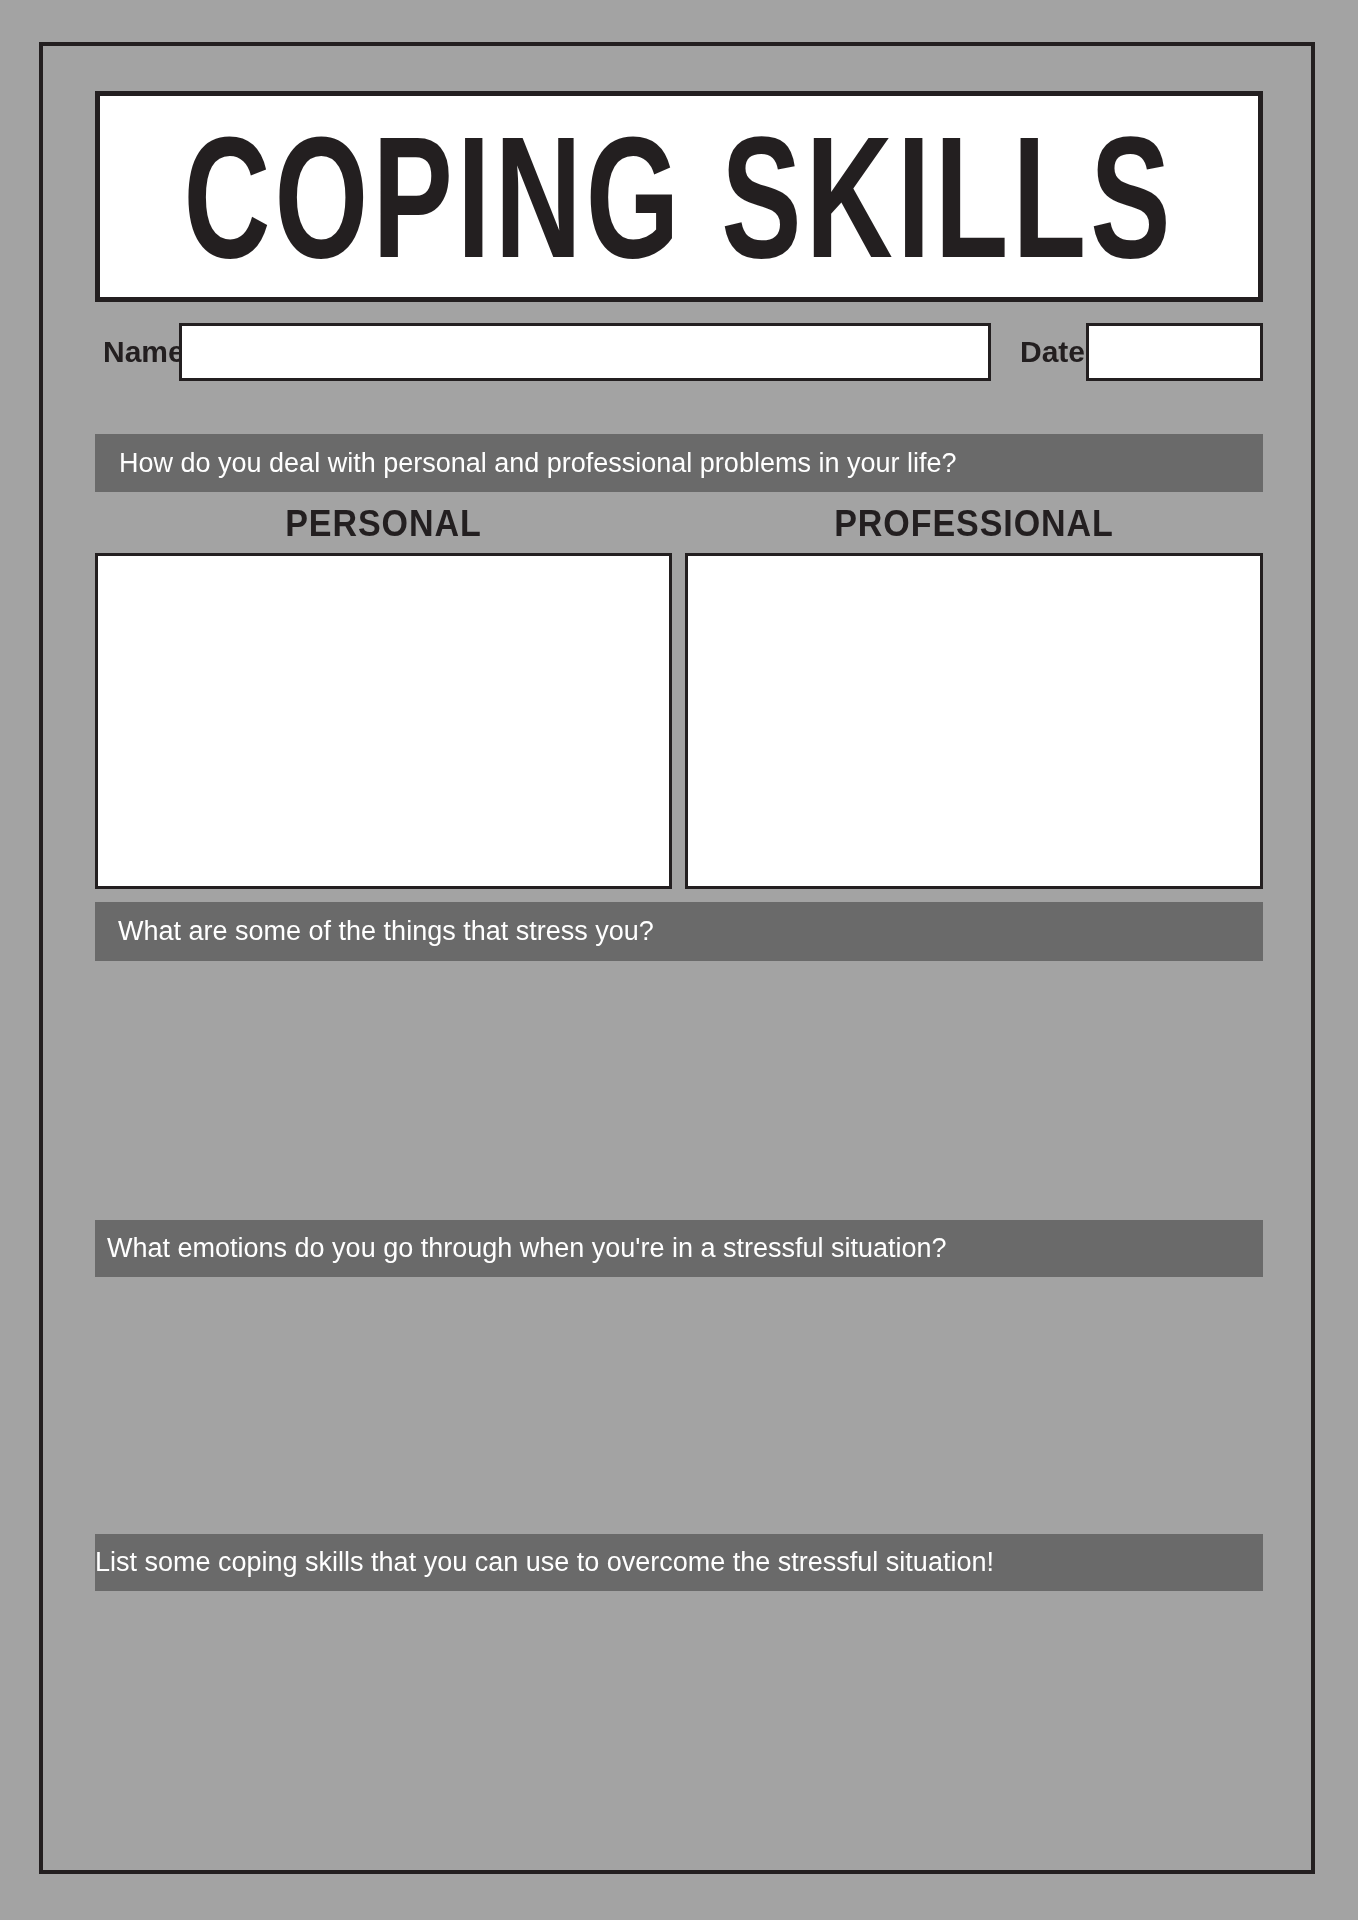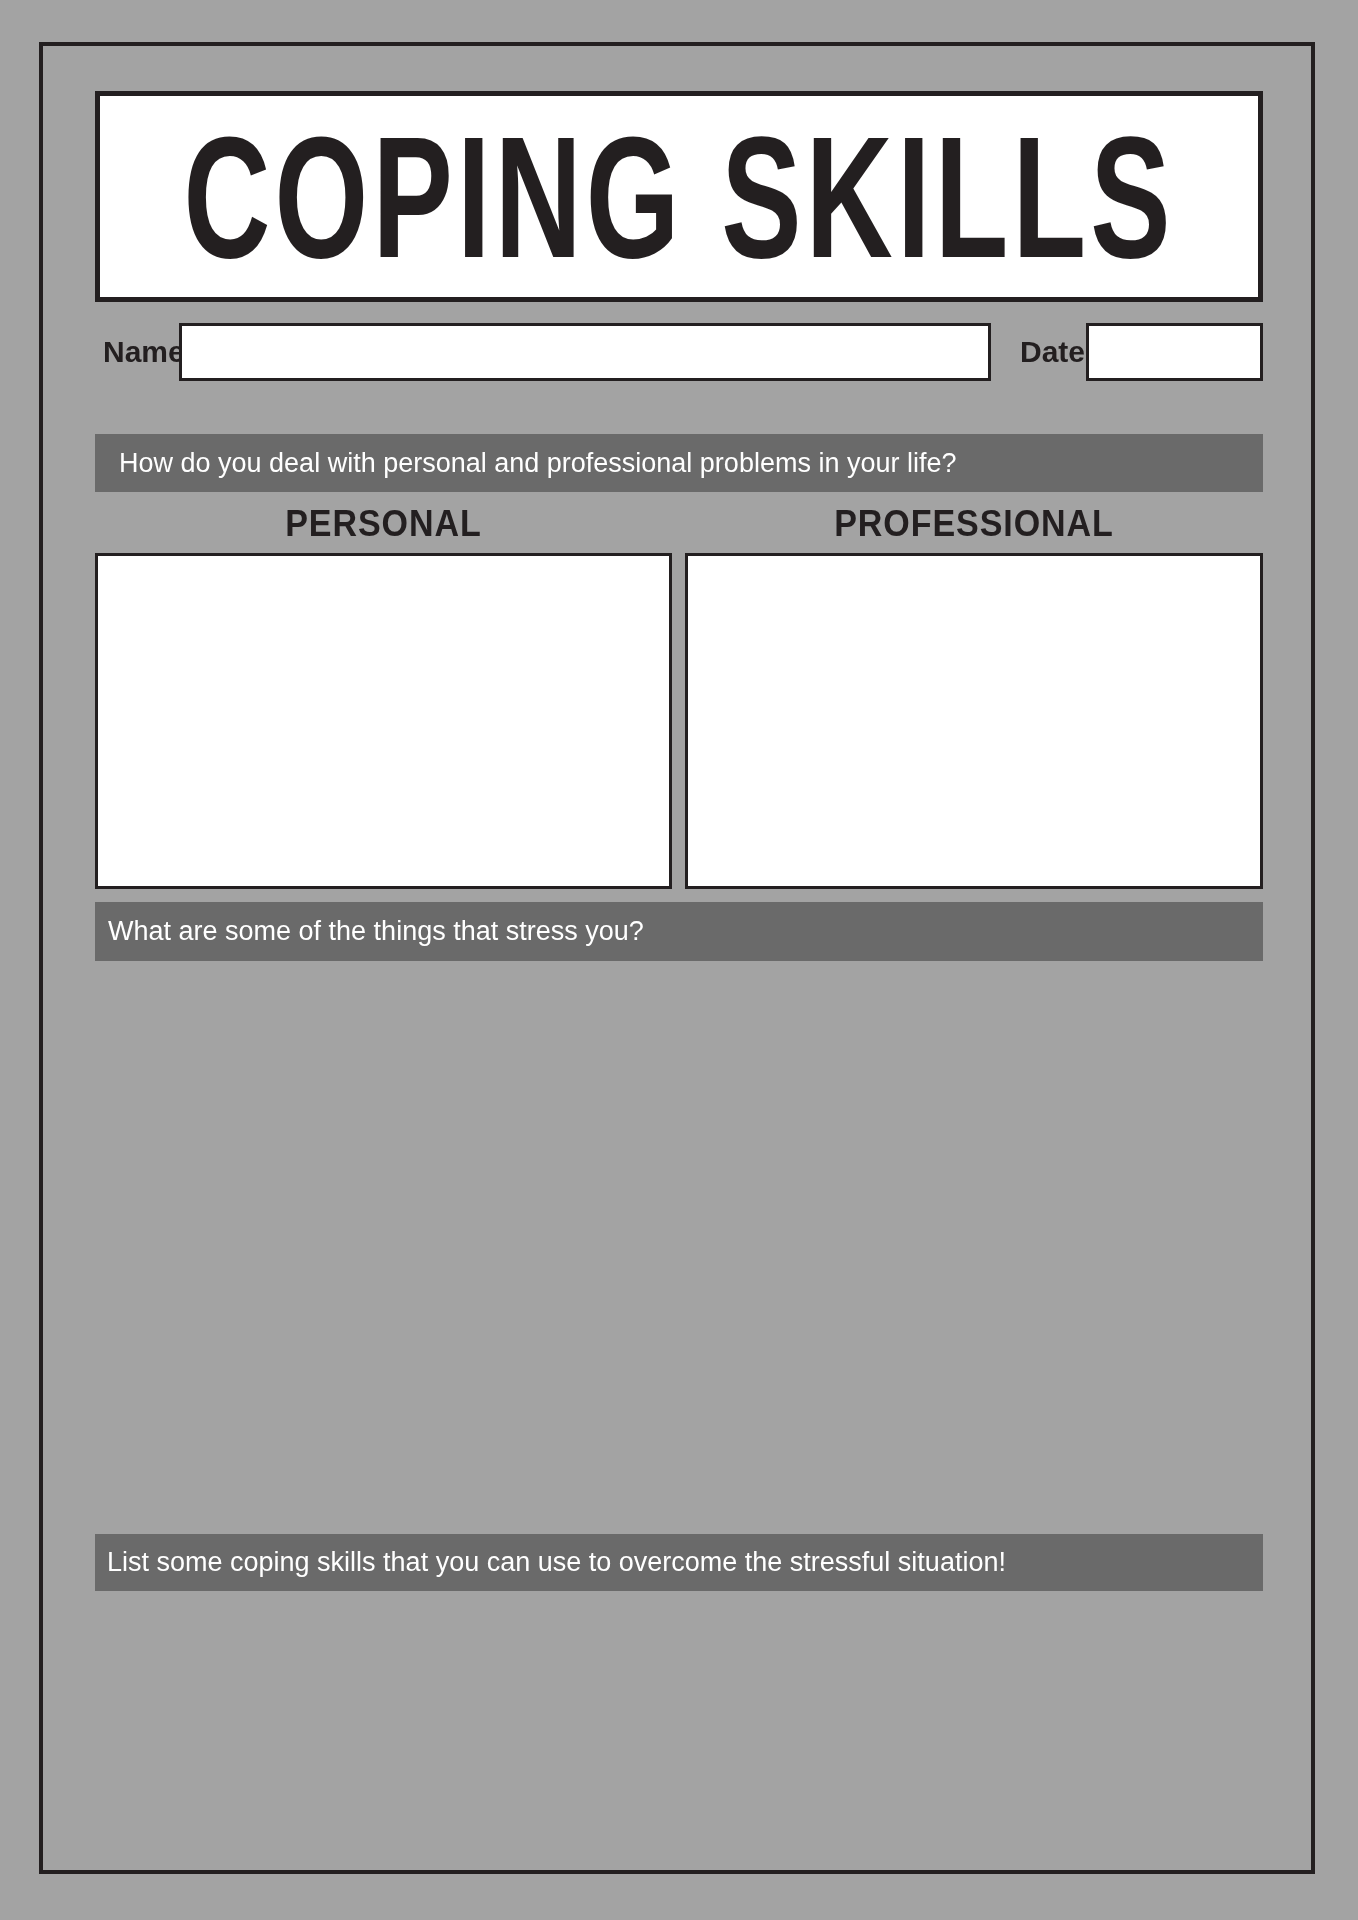--- a/index.html
+++ b/index.html
@@ -78,23 +78,23 @@
     color: var(--banner-text, #ffffff);
     font-size: 27px;
     font-weight: 400;
     display: flex;
     align-items: center;
     box-sizing: border-box;
     white-space: nowrap;
     overflow: hidden;
   }
   #banner-1 { top: 434px; height: 58px; padding-left: 24px; }
-  #banner-2 { top: 902px; height: 59px; padding-left: 13px; }
+  #banner-2 { top: 902px; height: 59px; padding-left: 23px; }
   #banner-3 { top: 1220px; height: 57px; padding-left: 12px; }
-  #banner-4 { top: 1534px; height: 57px; padding-left: 12px; }
+  #banner-4 { top: 1534px; height: 57px; }
   .col-header {
     position: absolute;
     top: 500px;
     height: 48px;
     display: flex;
     align-items: center;
     justify-content: center;
     font-size: 37px;
     font-weight: 700;
     letter-spacing: 1px;
@@ -148,17 +148,18 @@
 
   <div class="col-header" id="personal-header">PERSONAL</div>
   <div class="col-header" id="professional-header">PROFESSIONAL</div>
 
   <div class="answer-box" id="personal-box"></div>
   <div class="answer-box" id="professional-box"></div>
 
   <div class="banner" id="banner-2">What are some of the things that stress you?</div>
   <div class="answer-area" id="answer-area-2"></div>
 
+  <div class="banner" id="banner-3">What emotions do you go through when you're in a stressful situation?</div>
   <div class="answer-area" id="answer-area-3"></div>
 
   <div class="banner" id="banner-4">List some coping skills that you can use to overcome the stressful situation!</div>
   <div class="answer-area" id="answer-area-4"></div>
 </div>
 
 </body></html>

